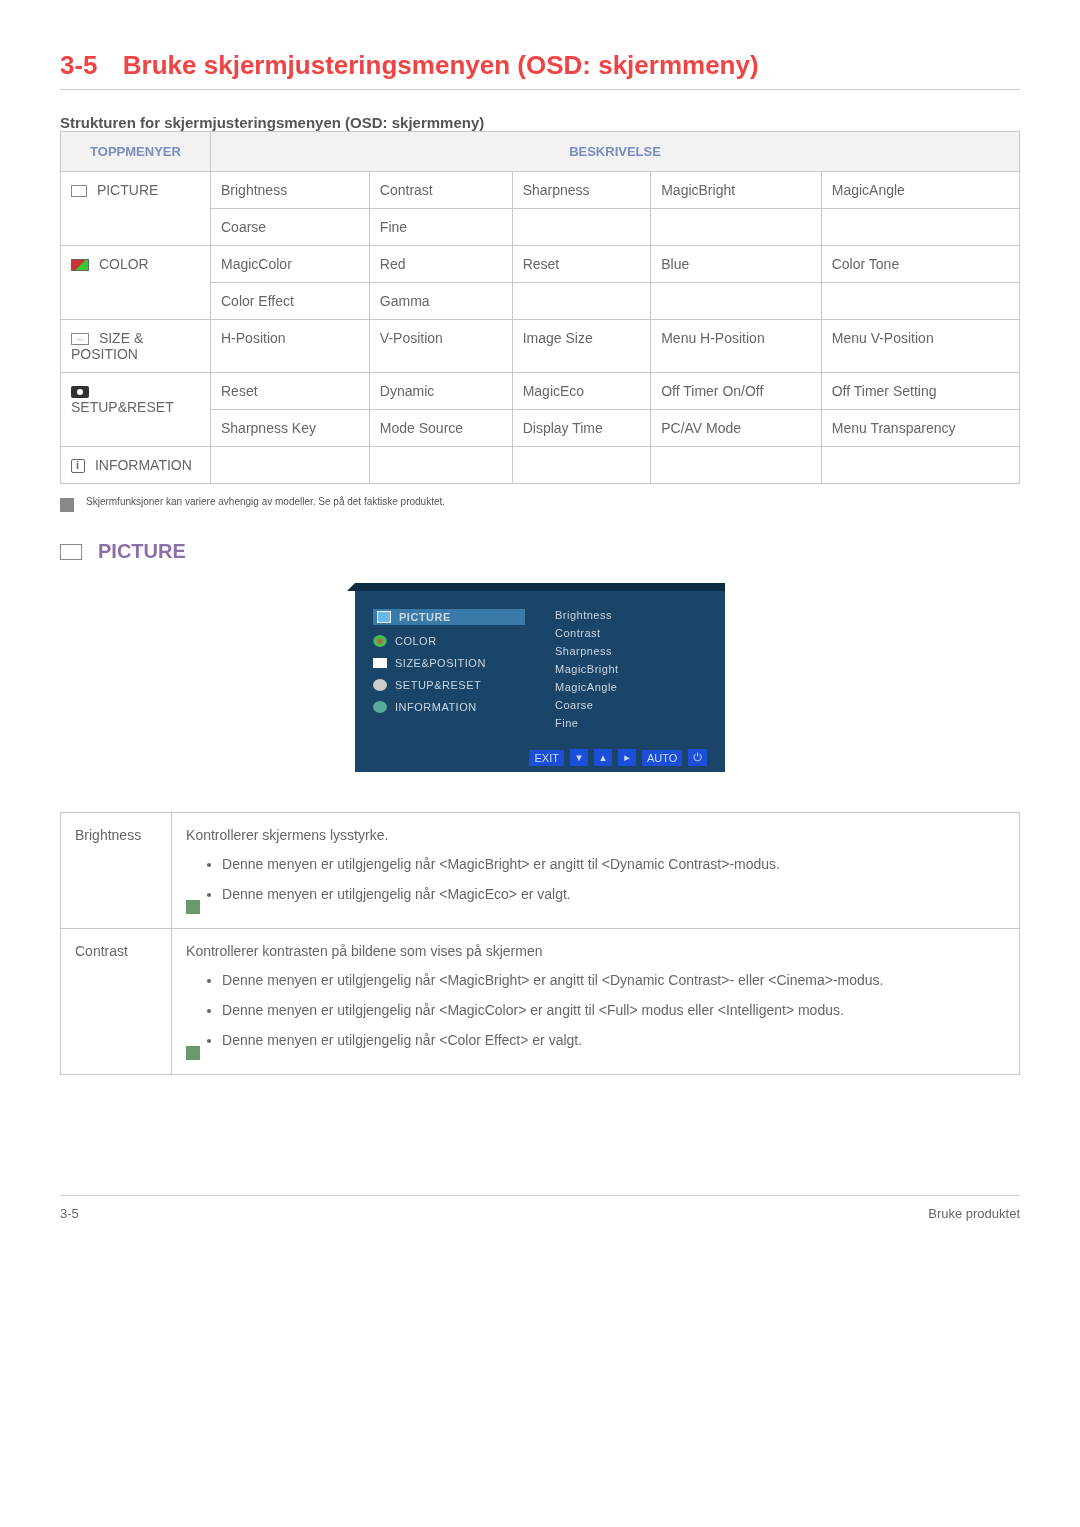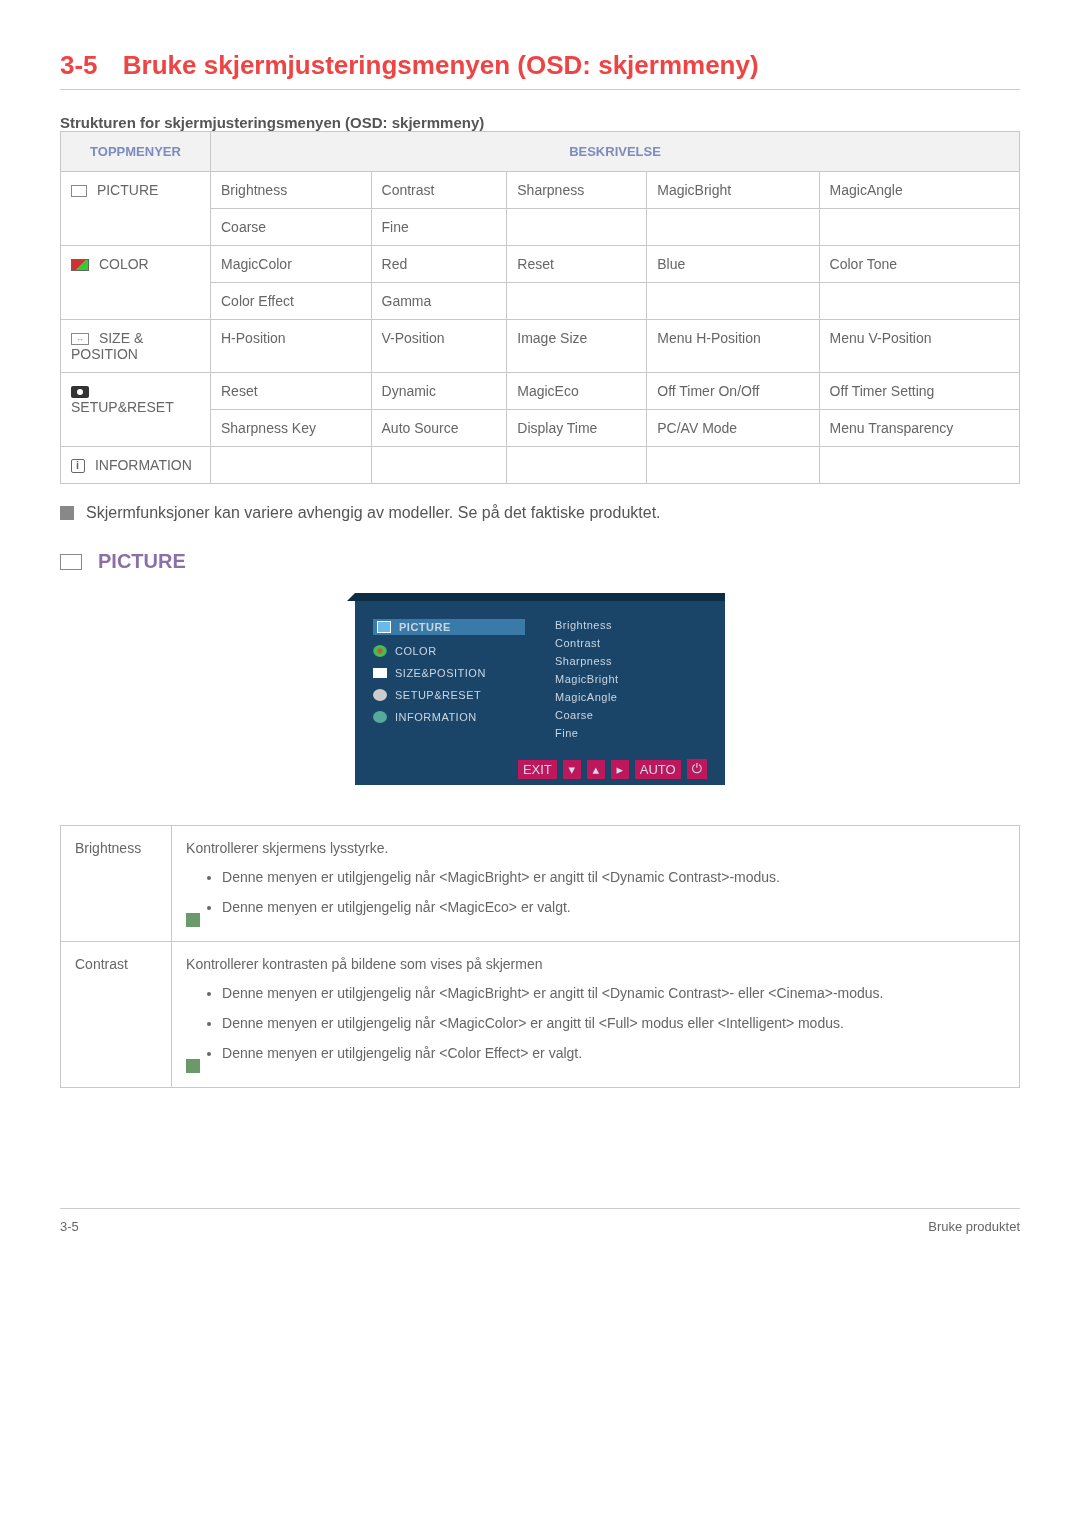--- a/index.html
+++ b/index.html
@@ -24,21 +24,21 @@
     margin-bottom: 24px;
   }
   .sub-heading {
     font-weight: bold;
     color: #555;
     font-size: 15px;
   }
   table.menu-table {
     width: 100%;
     border-collapse: collapse;
-    margin-bottom: 20px;
+    margin-bottom: 12px;
     border-radius: 21px;
   }
   table.menu-table th {
     background: #f2f2f2;
     color: #7a8cc0;
     font-weight: bold;
     font-size: 13px;
     padding: 12px 10px;
     border: 1px solid #c8c8c8;
     text-align: center;
@@ -82,21 +82,21 @@
   }
   .icon-info::after{content:"i";position:absolute;top:-1px;left:4px;font-size:11px;font-weight:bold;color:#666;}
   .note-row {
     display:flex;align-items:flex-start;gap:12px;margin:12px 0 28px 0;
   }
   .note-icon {
     width:14px;height:14px;background:#888;display:inline-block;flex:0 0 14px;margin-top:2px;
     position:relative;
   }
   .note-icon.green{background:#6a9a6a;}
-  .note-text{color:#555;font-size:16px;}
+  .note-text{color:#555;font-size:10px;}
   .picture-head {
     color:#8a6fa9;font-size:20px;font-weight:bold;margin:10px 0 20px 0;
     display:flex;align-items:center;gap:10px;
   }
   .picture-head .icon-box{width:22px;height:16px;}
   .osd-mock {
     width:370px;margin:0 auto 40px auto;background:#1a4568;
     padding:18px 18px 6px 18px;color:#c9d6e2;font-size:12px;
     border-top:8px solid #0d2d45;
     position:relative;
@@ -111,21 +111,21 @@
   .osd-item{display:flex;align-items:center;gap:8px;margin-bottom:10px;font-size:11px;letter-spacing:0.5px;}
   .osd-item.sel{background:#3a7aa8;padding:2px 4px;font-weight:bold;}
   .osd-ic{width:14px;height:12px;display:inline-block;}
   .osd-ic.pic{background:#6bb9e8;border:1px solid #fff;}
   .osd-ic.col{background:radial-gradient(circle,#c44,#4c4,#44c);border-radius:50%;}
   .osd-ic.siz{background:#fff;width:14px;height:10px;}
   .osd-ic.set{background:#ccc;border-radius:50%;}
   .osd-ic.inf{background:#5a9;border-radius:50%;}
   .osd-right div{margin-bottom:6px;font-size:11px;letter-spacing:0.5px;}
   .osd-bottom{display:flex;justify-content:flex-end;gap:6px;margin-top:14px;align-items:center;}
-  .osd-btn{background:#be185d;color:#cde;font-size:13px;padding:2px 5px;min-width:18px;text-align:center;}
+  .osd-btn{background:#1d4ed8;color:#cde;font-size:11px;padding:2px 5px;min-width:18px;text-align:center;}
   .osd-btn.wide{min-width:26px;}
   table.desc-table{width:100%;border-collapse:collapse;margin-bottom:40px;}
   table.desc-table th{
     background:#f2f2f2;color:#7a8cc0;font-weight:bold;font-size:13px;
     padding:12px 10px;border:1px solid #c8c8c8;text-align:center;
   }
   table.desc-table td{
     border:1px solid #c8c8c8;padding:14px 14px;font-size:14px;color:#666;vertical-align:top;
   }
   .desc-body p{margin-bottom:12px;}
@@ -211,21 +211,21 @@
       <span>SETUP&amp;RESET</span>
     </td>
     <td>Reset</td>
     <td>Dynamic</td>
     <td>MagicEco</td>
     <td>Off Timer On/Off</td>
     <td>Off Timer Setting</td>
   </tr>
   <tr>
     <td>Sharpness Key</td>
-    <td>Auto Source</td>
+    <td>Mode Source</td>
     <td>Display Time</td>
     <td>PC/AV Mode</td>
     <td>Menu Transparency</td>
   </tr>
 
   <tr>
     <td class="topcell">
       <span class="icon-info"></span>
       <span>INFORMATION</span>
     </td>

